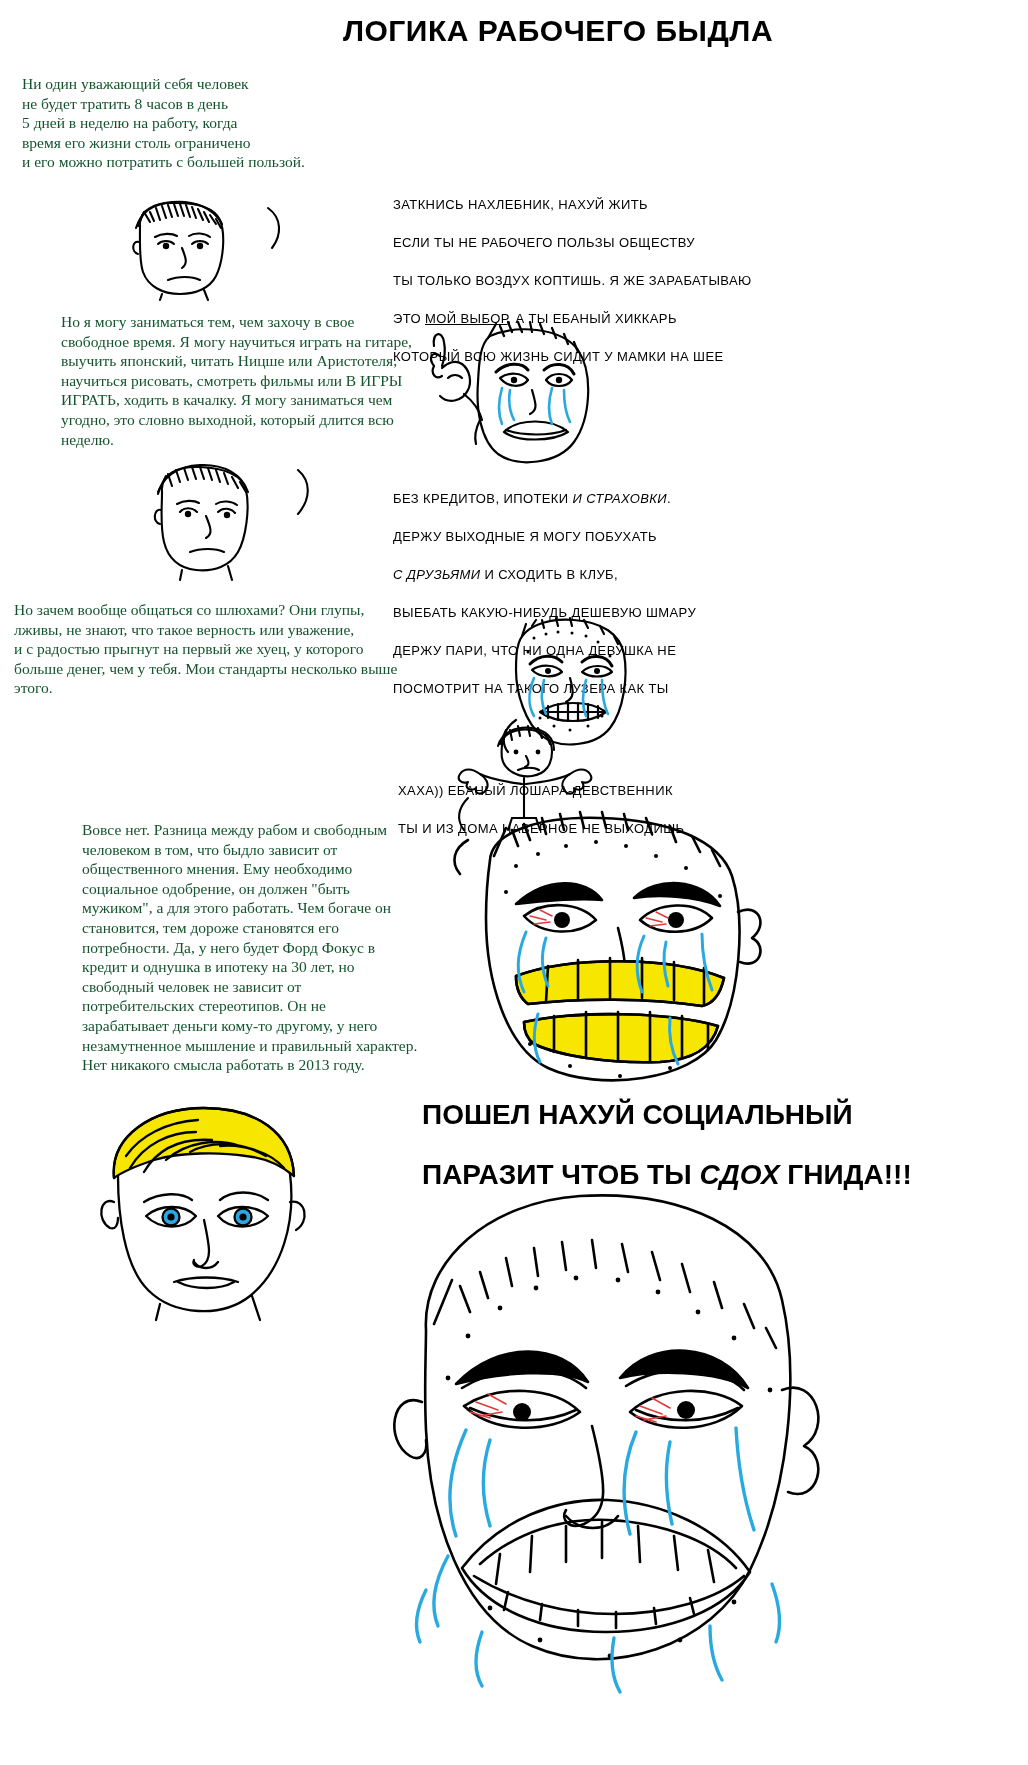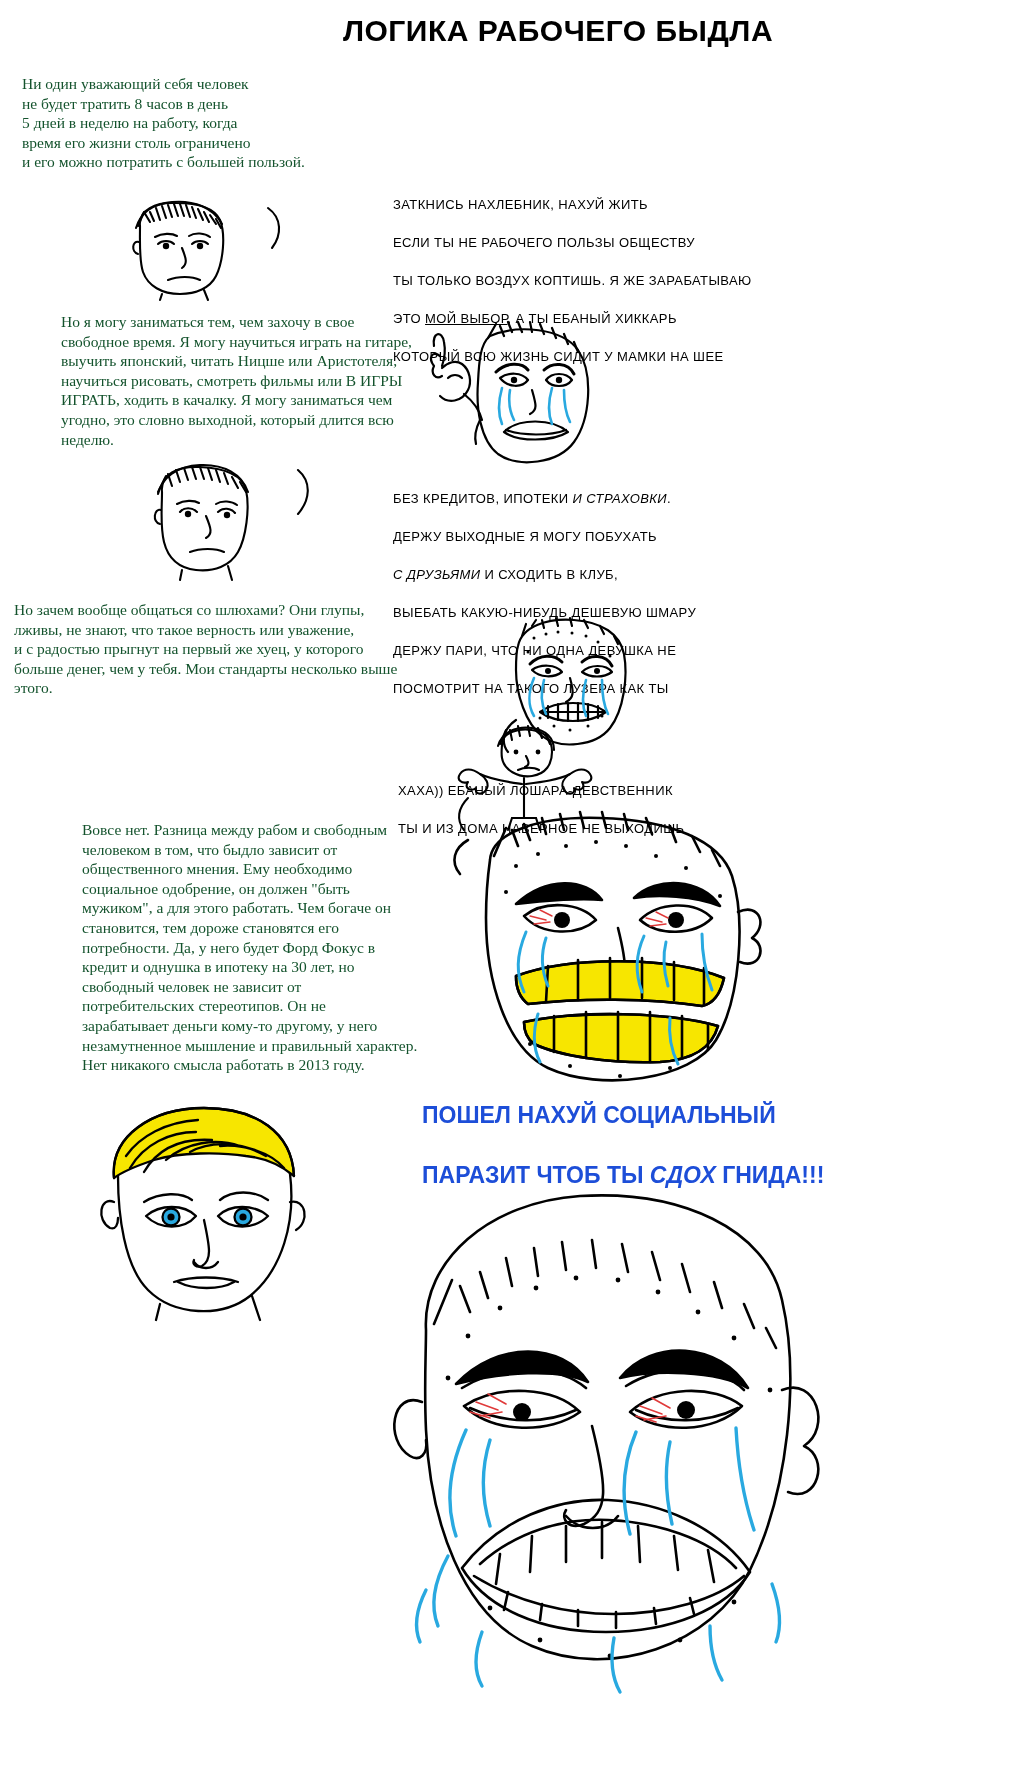--- a/index.html
+++ b/index.html
@@ -49,23 +49,23 @@
     white-space: pre-line;
   }
 
   .rage-text .ital { font-style: italic; }
   .rage-text .und { text-decoration: underline; }
 
   .shout {
     position: absolute;
     font-family: "Liberation Sans", sans-serif;
     font-weight: bold;
-    font-size: 23px;
+    font-size: 28px;
     line-height: 30px;
-    color: #1d4ed8;
+    color: #000000;
     white-space: pre-line;
   }
   .shout .ital { font-style: italic; }
 
   .art {
     position: absolute;
   }
   .art svg { display: block; overflow: visible; }
 </style>
 </head>

